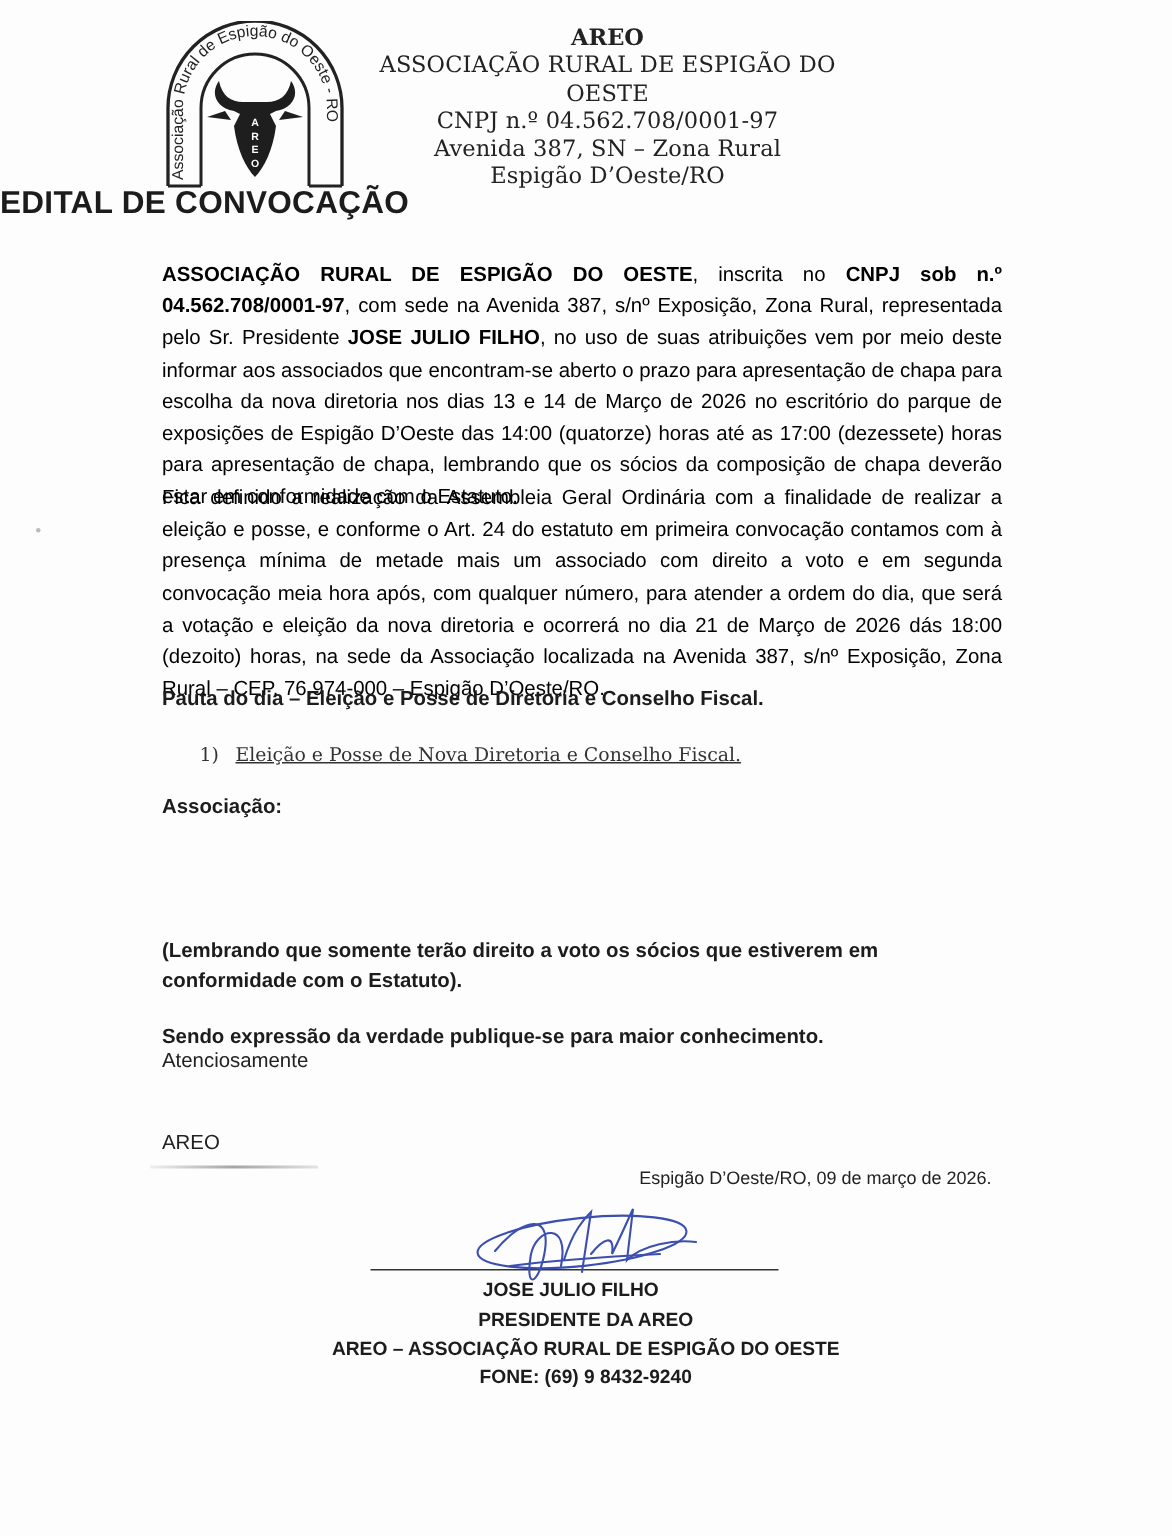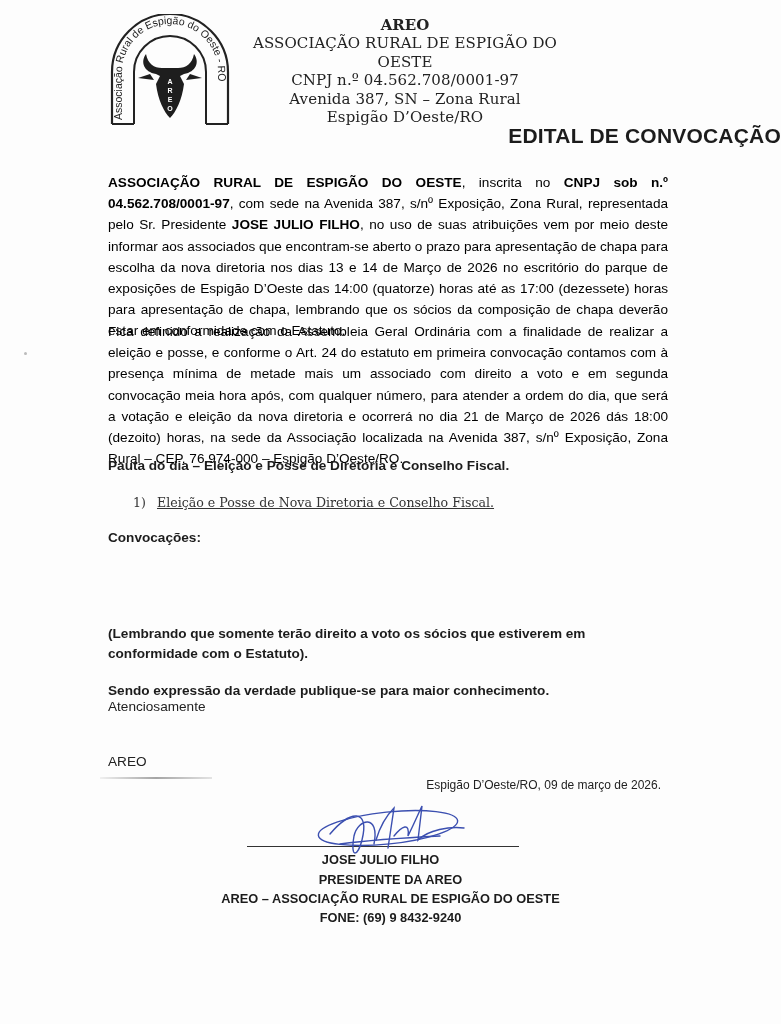--- a/index.html
+++ b/index.html
@@ -6,21 +6,21 @@
     body { width: 781px; height: 1024px; position: relative; overflow: hidden; color: #1a1a1a; }
     .page { position: absolute; left: 0; top: 0; width: 781px; height: 1024px; background: #fdfdfd; }
 
     
     .logo { position: absolute; left: 108px; top: 14px; width: 124px; height: 112px; }
     .lh { position: absolute; left: 230px; top: 16px; width: 350px; text-align: center;
           font-family: "DejaVu Serif", "Liberation Serif", serif; color: #222; }
     .lh .org-short { font-weight: bold; font-size: 15px; line-height: 18px; }
     .lh .line { font-size: 15px; line-height: 18.5px; letter-spacing: 0.1px; }
 
-    .title { position: absolute; left: 0; width: 781px; top: 124px; text-align: right;
+    .title { position: absolute; left: 0; width: 781px; top: 124px; text-align: left;
              font-family: "Liberation Sans", sans-serif; font-weight: bold; font-size: 21px; color: #1c1c1c; letter-spacing: 0.2px; }
 
     .body-text { font-family: "Liberation Sans", sans-serif; font-size: 13.6px; color: #000000; }
     .para { position: absolute; left: 108px; width: 560px; line-height: 21.2px; text-align: justify; }
     .para b { font-weight: bold; }
     .p1 { top: 172px; }
     .p2 { top: 321px; }
 
     .heading { position: absolute; left: 108px; font-family: "Liberation Sans", sans-serif; font-weight: bold; font-size: 13.6px; color: #1c1c1c; }
     .h-pauta { top: 458px; }
@@ -92,21 +92,21 @@
 
   <div class="para body-text p1"><b>ASSOCIAÇÃO RURAL DE ESPIGÃO DO OESTE</b><span>, inscrita no </span><b>CNPJ sob n.º 04.562.708/0001-97</b><span>, com sede na Avenida 387, s/nº Exposição, Zona Rural, representada pelo Sr. Presidente </span><b>JOSE JULIO FILHO</b><span>, no uso de suas atribuições vem por meio deste informar aos associados que encontram-se aberto o prazo para apresentação de chapa para escolha da nova diretoria nos dias 13 e 14 de Março de 2026 no escritório do parque de exposições de Espigão D’Oeste das 14:00 (quatorze) horas até as 17:00 (dezessete) horas para apresentação de chapa, lembrando que os sócios da composição de chapa deverão estar em conformidade com o Estatuto.</span></div>
 
   <div class="para body-text p2">Fica definido a realização da Assembleia Geral Ordinária com a finalidade de realizar a eleição e posse, e conforme o Art. 24 do estatuto em primeira convocação contamos com à presença mínima de metade mais um associado com direito a voto e em segunda convocação meia hora após, com qualquer número, para atender a ordem do dia, que será a votação e eleição da nova diretoria e ocorrerá no dia 21 de Março de 2026 dás 18:00 (dezoito) horas, na sede da Associação localizada na Avenida 387, s/nº Exposição, Zona Rural – CEP. 76.974-000 – Espigão D’Oeste/RO.</div>
 
   <div class="heading h-pauta">Pauta do dia – Eleição e Posse de Diretoria e Conselho Fiscal.</div>
   <div class="serif-list pauta-item">
     <div><span class="num">1)</span><span>Eleição e Posse de Nova Diretoria e Conselho Fiscal.</span></div>
   </div>
 
-  <div class="heading h-conv">Convocações:</div>
+  <div class="heading h-conv">Associação:</div>
 
   <div class="bold-line lembrando">(Lembrando que somente terão direito a voto os sócios que estiverem em conformidade com o Estatuto).</div>
   <div class="bold-line sendo">Sendo expressão da verdade publique-se para maior conhecimento.</div>
 
   <div class="plain atenc">Atenciosamente</div>
   <div class="plain areo">AREO</div>
   <div class="smudge"></div>
   <div class="date">Espigão D’Oeste/RO, 09 de março de 2026.</div>
 
   <div class="sig-line"></div>

